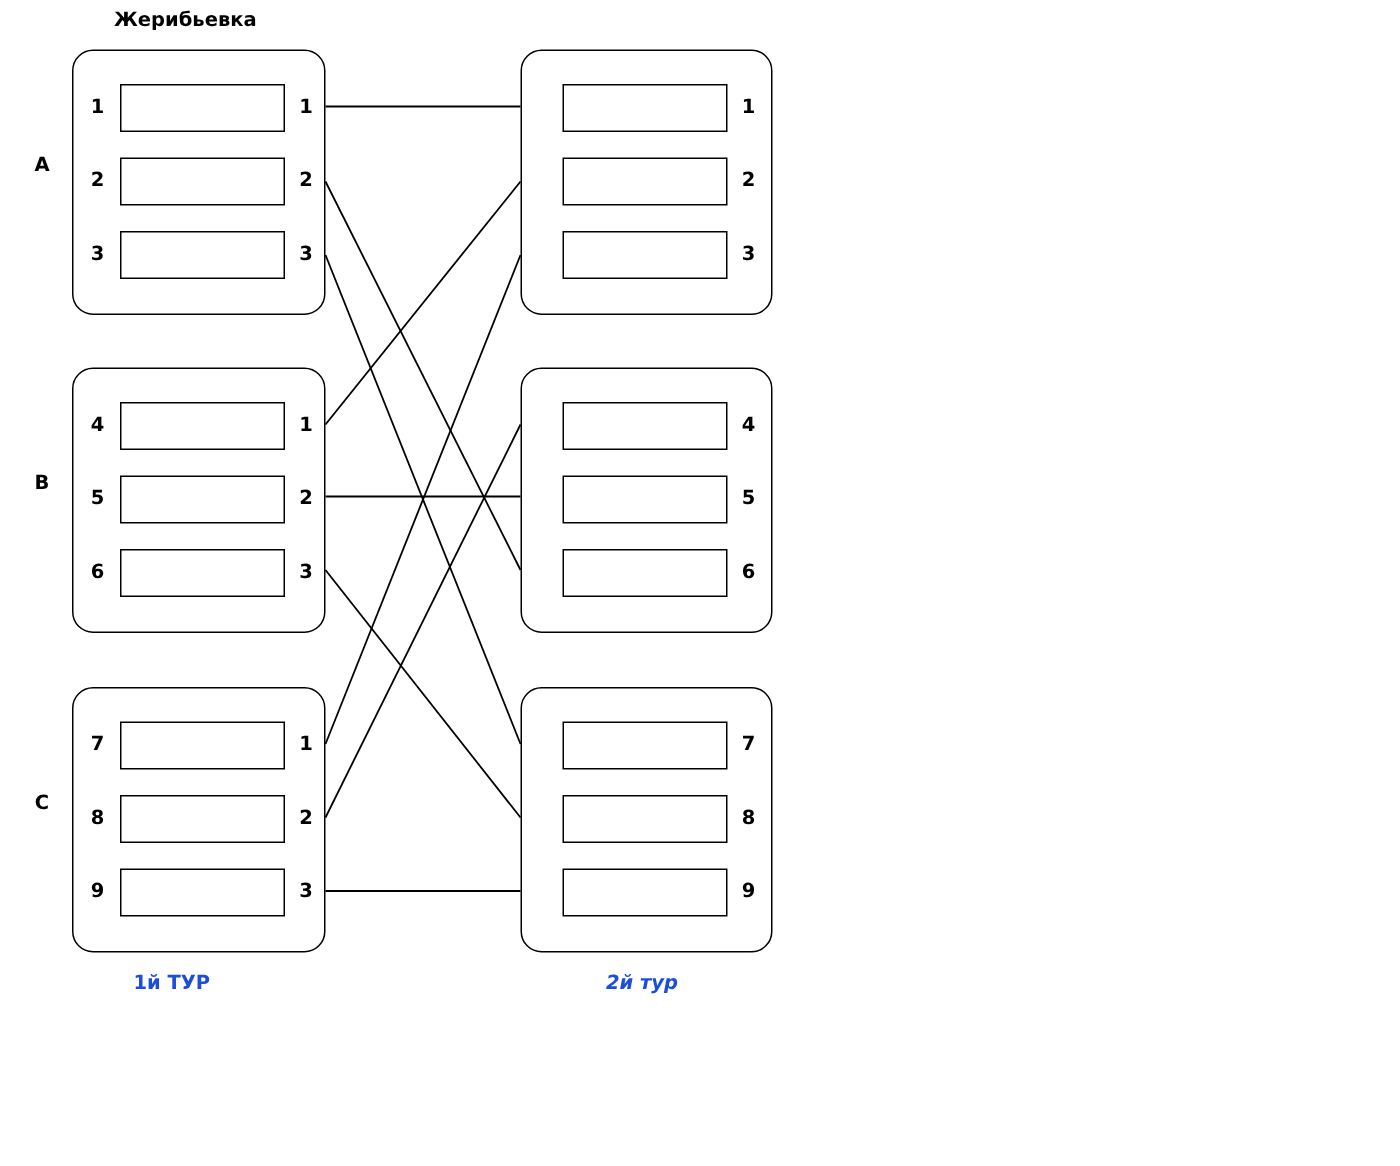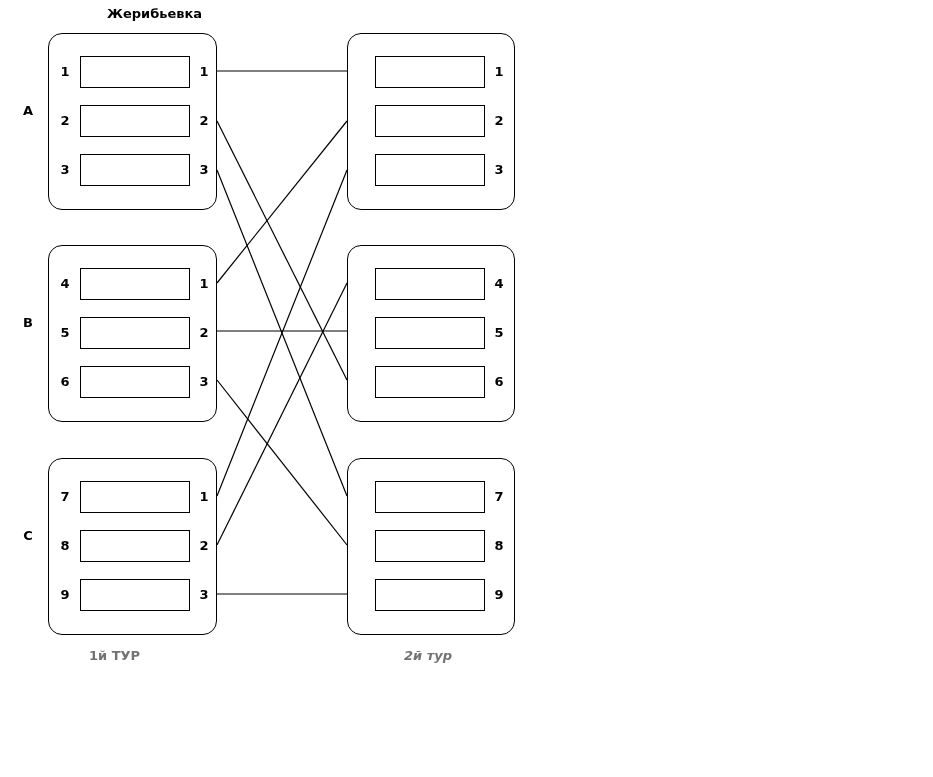--- a/index.html
+++ b/index.html
@@ -22,21 +22,21 @@
     font-size: 13px;
     font-weight: bold;
     color: #000000;
     white-space: nowrap;
     letter-spacing: 0px;
   }
   .round-label {
     position: absolute;
     font-size: 13px;
     font-weight: bold;
-    color: #737373;
+    color: #1d4ed8;
     white-space: nowrap;
   }
   .group-letter {
     position: absolute;
     font-size: 13px;
     font-weight: bold;
     color: #000000;
     text-align: center;
     width: 20px;
   }
@@ -91,21 +91,21 @@
   svg.links line {
     stroke: #000000;
     stroke-width: 1.2;
   }
 </style>
 </head>
 <body>
 
 <div id="canvas">
 
-  <div class="title-label" style="left:76px; top:6px;margin-left:31px;">Жерибьевка</div>
+  <div class="title-label" style="left:76px; top:6px;">Жерибьевка</div>
 
   <svg class="links" id="links-layer" viewBox="0 0 933 777">
       <line x1="217" y1="71" x2="347" y2="71" stroke="#000000" stroke-width="1.2"></line>
       <line x1="217" y1="121" x2="347" y2="380" stroke="#000000" stroke-width="1.2"></line>
       <line x1="217" y1="170" x2="347" y2="496" stroke="#000000" stroke-width="1.2"></line>
       <line x1="217" y1="283" x2="347" y2="121" stroke="#000000" stroke-width="1.2"></line>
       <line x1="217" y1="331" x2="347" y2="331" stroke="#000000" stroke-width="1.2"></line>
       <line x1="217" y1="380" x2="347" y2="545" stroke="#000000" stroke-width="1.2"></line>
       <line x1="217" y1="496" x2="347" y2="170" stroke="#000000" stroke-width="1.2"></line>
       <line x1="217" y1="545" x2="347" y2="283" stroke="#000000" stroke-width="1.2"></line>

